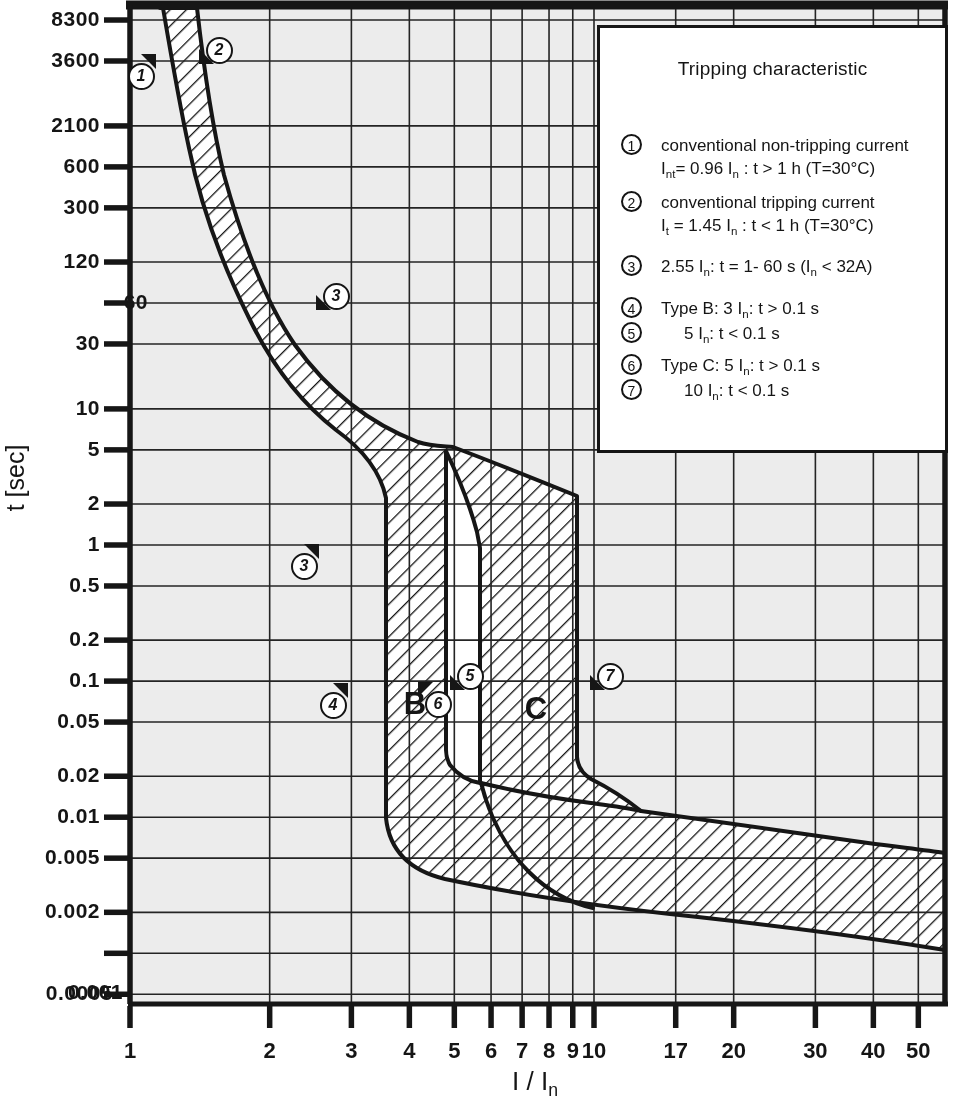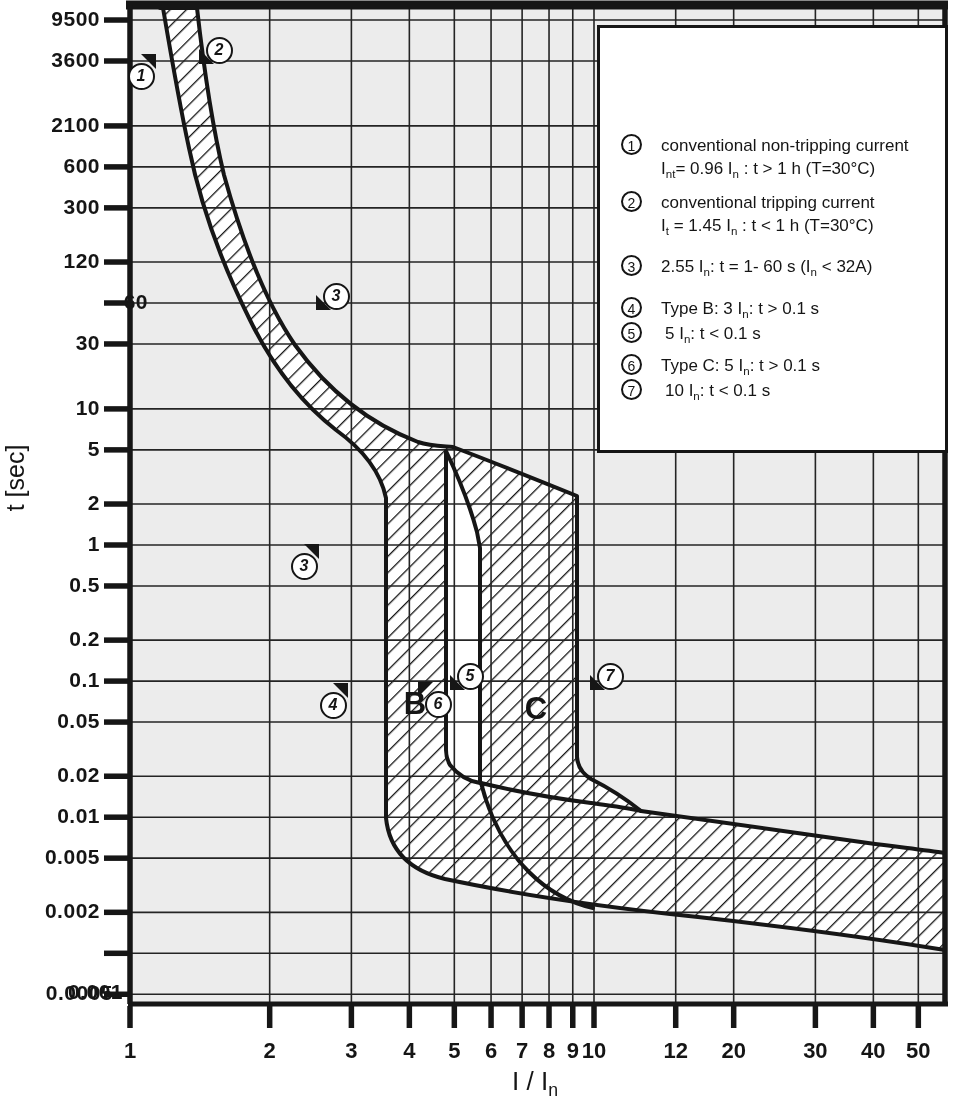--- a/index.html
+++ b/index.html
@@ -15,21 +15,21 @@
   .axis-label-x sub, .legend sub{font-size:0.68em;}
   .legend{position:absolute;left:597px;top:25px;width:351px;height:428px;
           background:#fff;border:3px solid #151515;box-sizing:border-box;}
   .legend-title{position:absolute;left:0;right:0;text-align:center;
                 font-size:19px;letter-spacing:0.2px;}
   .lrow{position:absolute;left:0;right:4px;font-size:17px;line-height:23px;}
   .lnum{position:absolute;left:21px;top:0px;width:21px;height:21px;border-radius:50%;
         border:2px solid #151515;text-align:center;line-height:21px;font-size:14px;
         box-sizing:border-box;background:#fff;}
   .ltext{margin-left:61px;}
-  .ltext.indent{margin-left:65px;}
+  .ltext.indent{margin-left:84px;}
   .marker{position:absolute;width:27px;height:27px;}
   .marker .circ{position:absolute;left:0;top:0;right:0;bottom:0;border-radius:50%;
         background:#fff;border:2.5px solid #151515;box-sizing:border-box;
         text-align:center;line-height:22px;font-size:16px;font-style:italic;font-weight:bold;}
   .marker svg{position:absolute;}
   .band-letter{position:absolute;font-size:31px;font-weight:bold;transform:translate(-50%,-55%);}
 </style>
 </head>
 <body>
 
@@ -138,21 +138,21 @@
         <line x1="594" y1="1006" x2="594" y2="1028"></line>
         <line x1="675.7063442018361" y1="1006" x2="675.7063442018361" y2="1028"></line>
         <line x1="733.6779179880873" y1="1006" x2="733.6779179880873" y2="1028"></line>
         <line x1="815.3842621899233" y1="1006" x2="815.3842621899233" y2="1028"></line>
         <line x1="873.3558359761746" y1="1006" x2="873.3558359761746" y2="1028"></line>
         <line x1="918.3220820119127" y1="1006" x2="918.3220820119127" y2="1028"></line>
       </g>
   </svg>
 
   <div id="ylabels">
-      <div class="tick-label-y" style="top: 7.01705px;">9500</div>
+      <div class="tick-label-y" style="top: 7.01705px;">8300</div>
       <div class="tick-label-y" style="top: 47.9872px;">3600</div>
       <div class="tick-label-y" style="top: 112.923px;">2100</div>
       <div class="tick-label-y" style="top: 153.894px;">600</div>
       <div class="tick-label-y" style="top: 194.864px;">300</div>
       <div class="tick-label-y" style="top: 249.023px;">120</div>
       <div class="tick-label-y" style="top: 289.994px; padding-left: 48px;">60</div>
       <div class="tick-label-y" style="top: 330.964px;">30</div>
       <div class="tick-label-y" style="top: 395.9px;">10</div>
       <div class="tick-label-y" style="top: 436.87px;">5</div>
       <div class="tick-label-y" style="top: 491.03px;">2</div>
@@ -172,31 +172,32 @@
       <div class="tick-label-x" style="left: 90px; top: 1038px;">1</div>
       <div class="tick-label-x" style="left: 229.678px; top: 1038px;">2</div>
       <div class="tick-label-x" style="left: 311.384px; top: 1038px;">3</div>
       <div class="tick-label-x" style="left: 369.356px; top: 1038px;">4</div>
       <div class="tick-label-x" style="left: 414.322px; top: 1038px;">5</div>
       <div class="tick-label-x" style="left: 451.062px; top: 1038px;">6</div>
       <div class="tick-label-x" style="left: 482.125px; top: 1038px;">7</div>
       <div class="tick-label-x" style="left: 509.034px; top: 1038px;">8</div>
       <div class="tick-label-x" style="left: 532.769px; top: 1038px;">9</div>
       <div class="tick-label-x" style="left: 554px; top: 1038px;">10</div>
-      <div class="tick-label-x" style="left: 635.706px; top: 1038px;">12</div>
+      <div class="tick-label-x" style="left: 635.706px; top: 1038px;">17</div>
       <div class="tick-label-x" style="left: 693.678px; top: 1038px;">20</div>
       <div class="tick-label-x" style="left: 775.384px; top: 1038px;">30</div>
       <div class="tick-label-x" style="left: 833.356px; top: 1038px;">40</div>
       <div class="tick-label-x" style="left: 878.322px; top: 1038px;">50</div>
     </div>
 
   <div class="axis-label-y">t [sec]</div>
   <div class="axis-label-x"><span>I / I</span><sub>n</sub></div>
 
   <div class="legend">
+    <div class="legend-title" style="top:30px">Tripping characteristic</div>
     <div id="legend-items">
         <div class="lrow" style="top: 106px;">
           <div class="lnum">1</div>
           <div class="ltext">
             <div><span>conventional non-tripping current</span></div>
             <div><span>I</span><sub>nt</sub><span>= 0.96 I</span><sub>n</sub><span> : t &gt; 1 h   (T=30°C)</span></div>
           </div>
         </div>
         <div class="lrow" style="top: 163px;">
           <div class="lnum">2</div>

